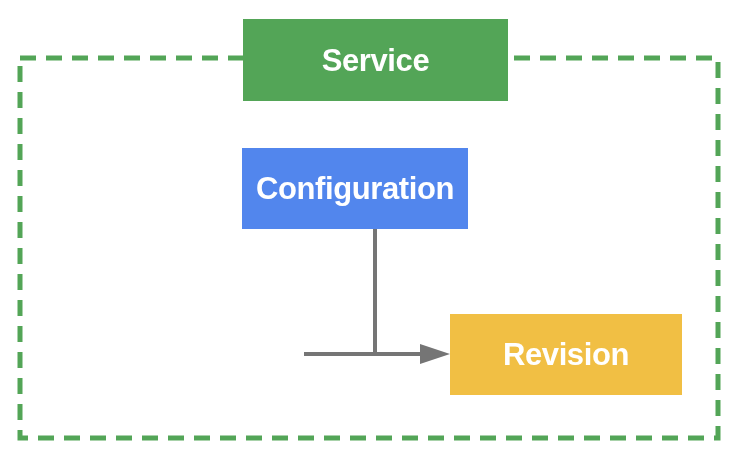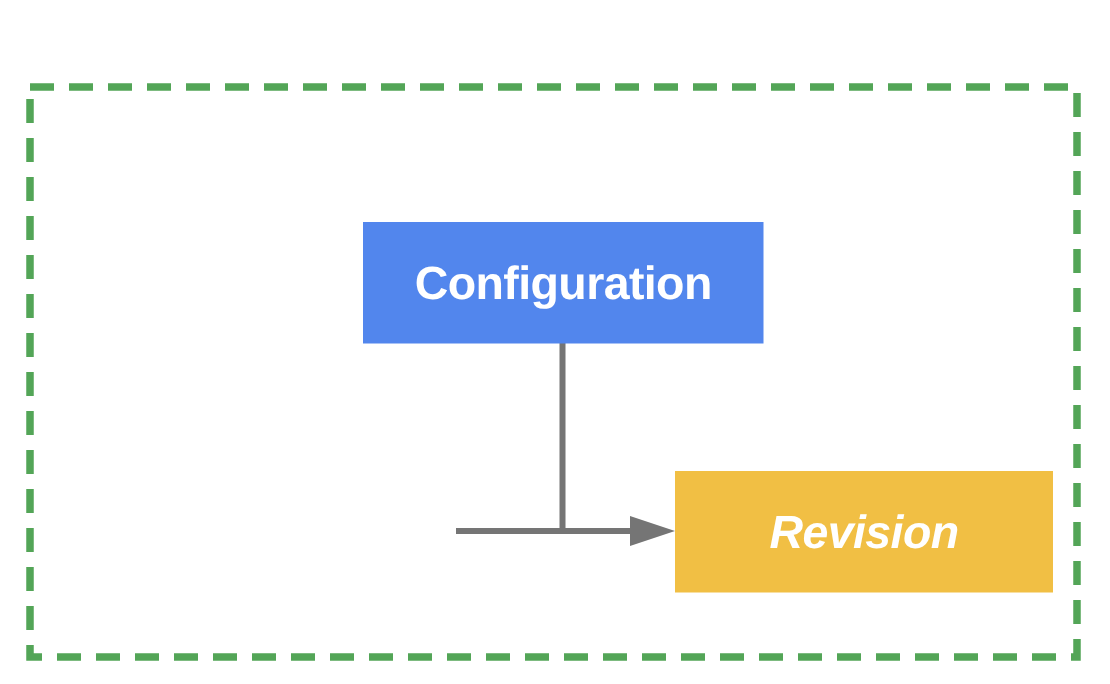--- a/index.html
+++ b/index.html
@@ -36,40 +36,43 @@
     color: #ffffff;
     font-family: "Liberation Sans", sans-serif;
     font-weight: bold;
     font-size: 31px;
     letter-spacing: -0.4px;
     line-height: 1;
     white-space: nowrap;
     -webkit-font-smoothing: antialiased;
   }
   #node-service   { left: 243px; top: 19px;  width: 265px; height: 82px; }
-  #node-config    { left: 242px; top: 148px; width: 267px; height: 81px; }
+  #node-config    { left: 242px; top: 148px; width: 226px; height: 81px; }
   #node-route     { left: 72px;  top: 313px; width: 232px; height: 82px; }
-  #node-revision  { left: 450px; top: 314px; width: 252px; height: 81px; font-style: italic; }
+  #node-revision  { left: 450px; top: 314px; width: 232px; height: 81px; }
 </style>
 </head>
 <body>
 
 <div id="diagram-canvas">
 
   <svg id="diagram-svg" viewBox="0 0 740 456" xmlns="http://www.w3.org/2000/svg">
 
     <rect x="20" y="58" width="698" height="380" fill="none" stroke="#53a557" stroke-width="5" stroke-dasharray="16 10" stroke-linecap="butt"></rect>
 
     <line x1="375" y1="228" x2="375" y2="356" stroke="#757575" stroke-width="4"></line>
 
     <line x1="304" y1="354" x2="424" y2="354" stroke="#757575" stroke-width="4"></line>
 
     <polygon points="420,344 450,354 420,364" fill="#757575"></polygon>
   </svg>
 
+  <div class="node-box" id="node-service" style="background:#53a557;">
+    <span class="node-label">Service</span>
+  </div>
 
   <div class="node-box" id="node-config" style="background:#5286ed;">
     <span class="node-label">Configuration</span>
   </div>
 
 
   <div class="node-box" id="node-revision" style="background:#f1bf44;">
     <span class="node-label">Revision</span>
   </div>
 

